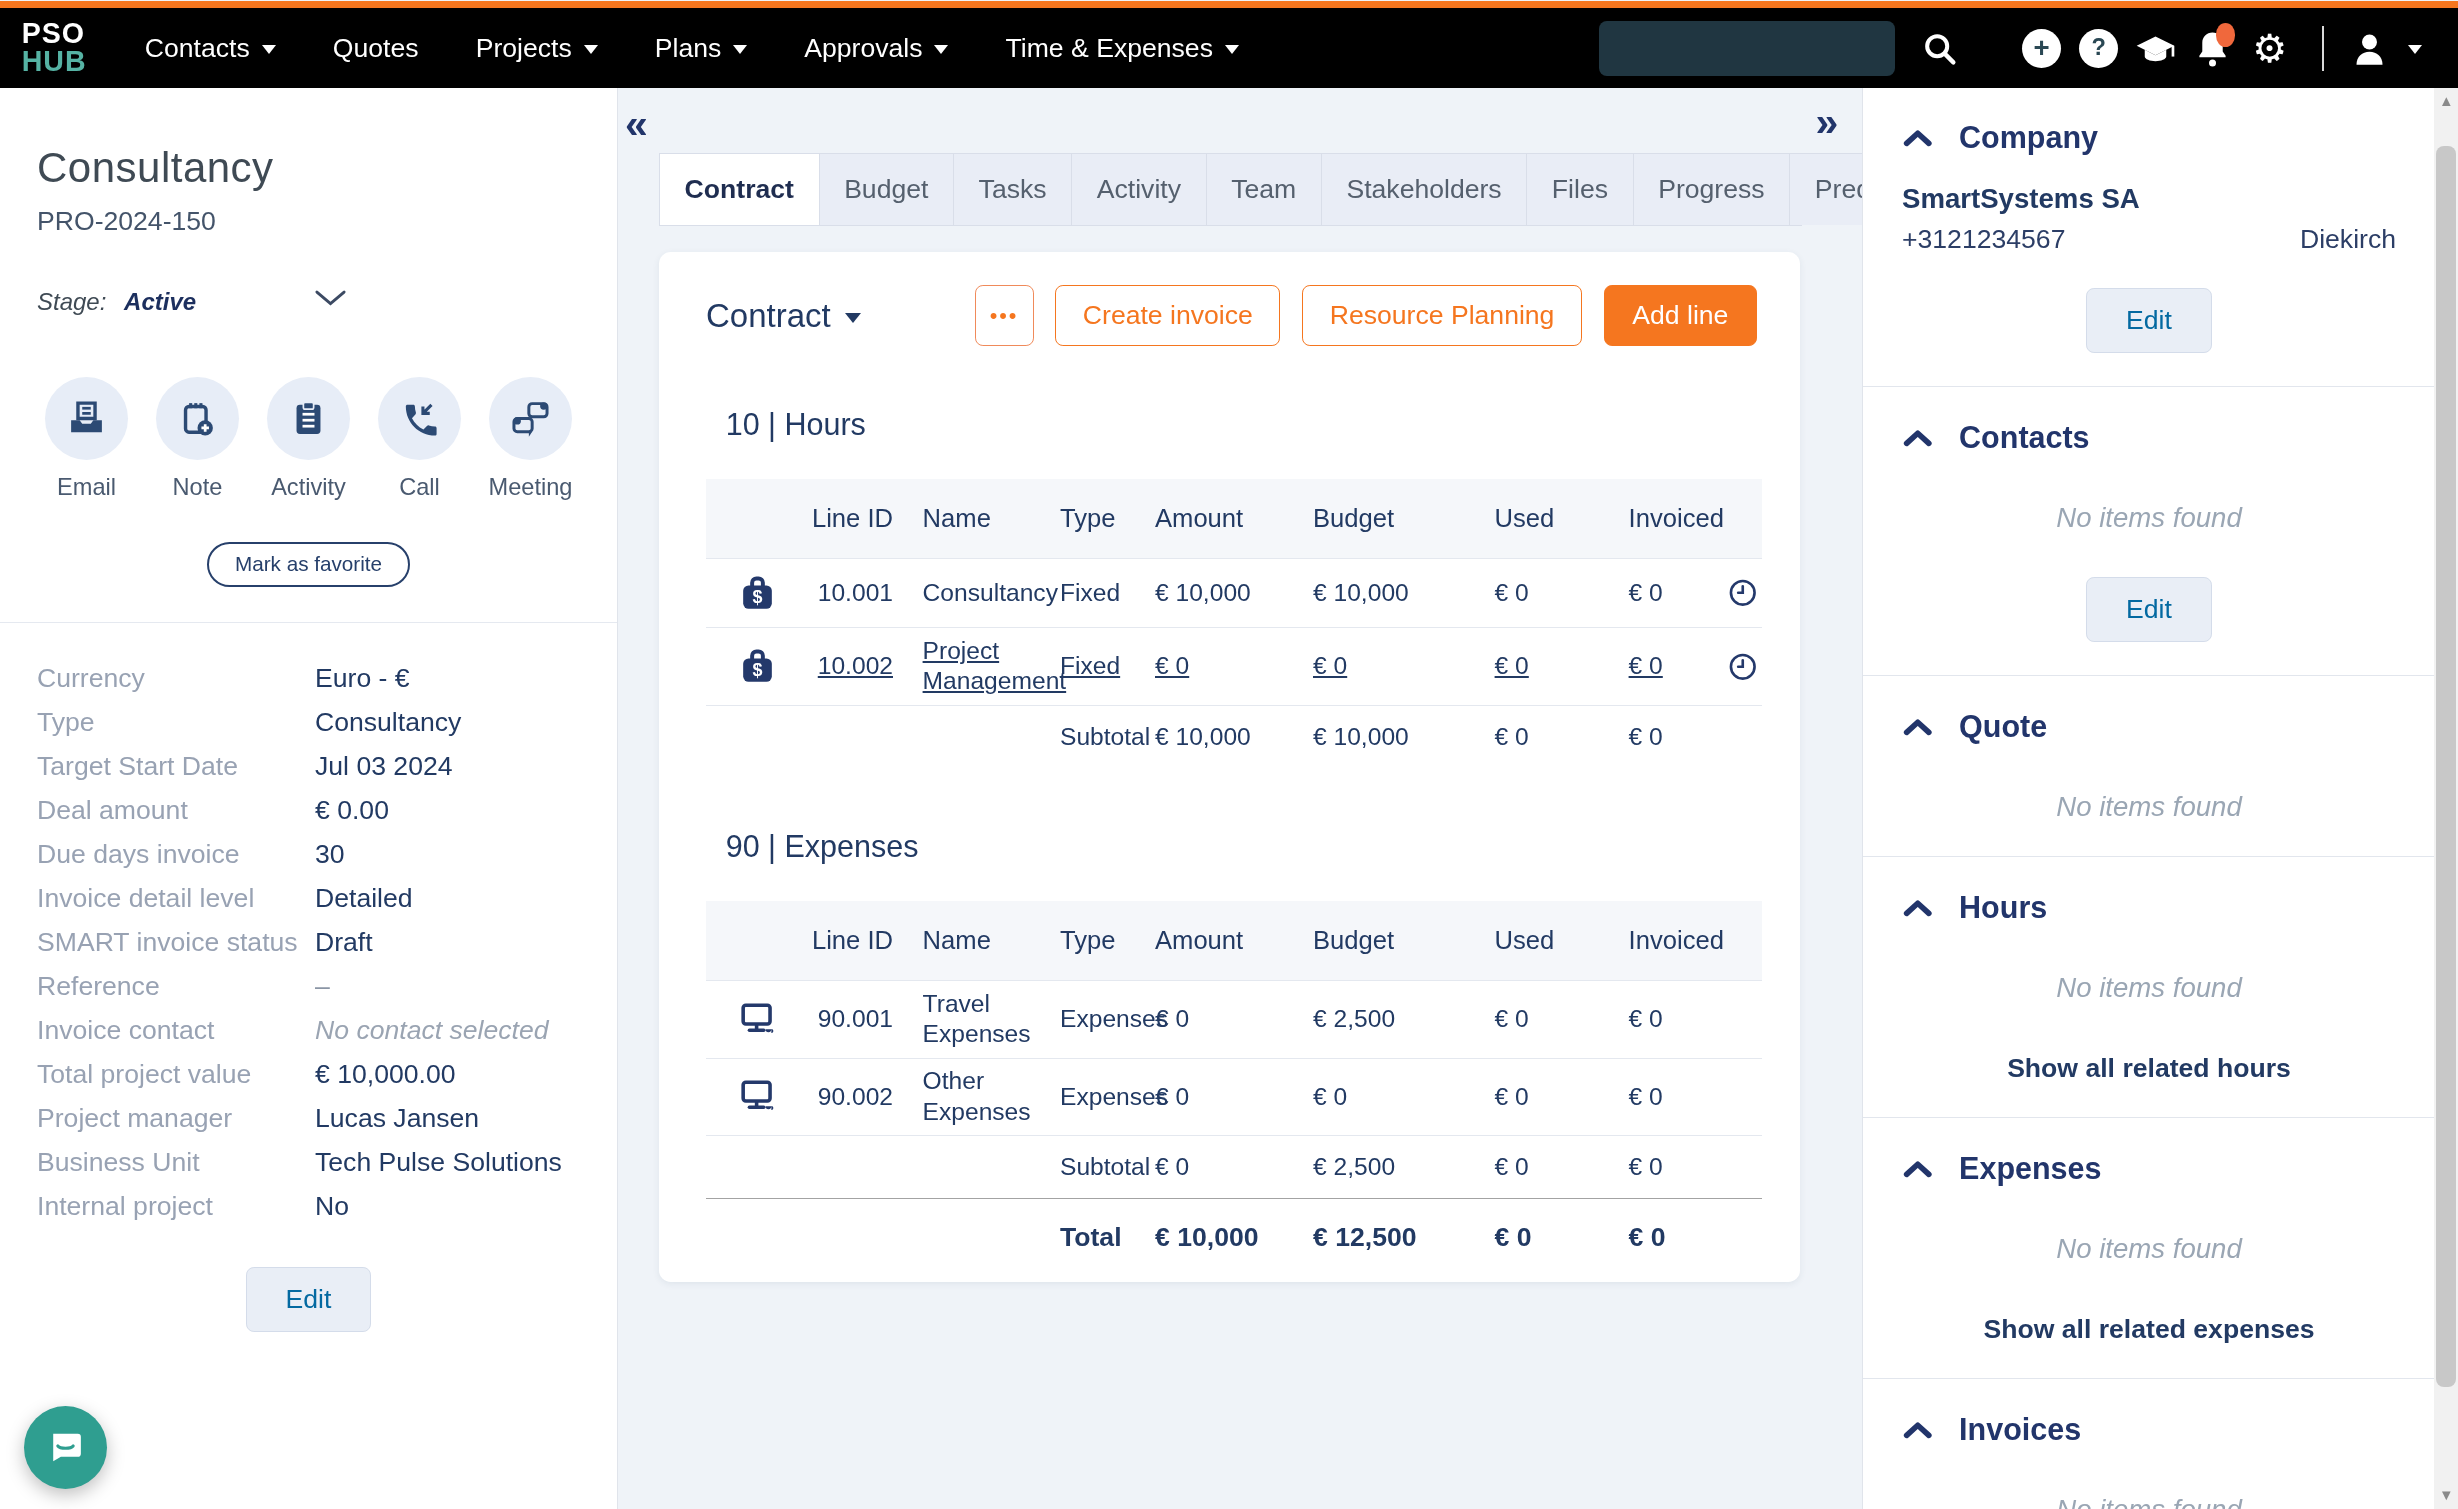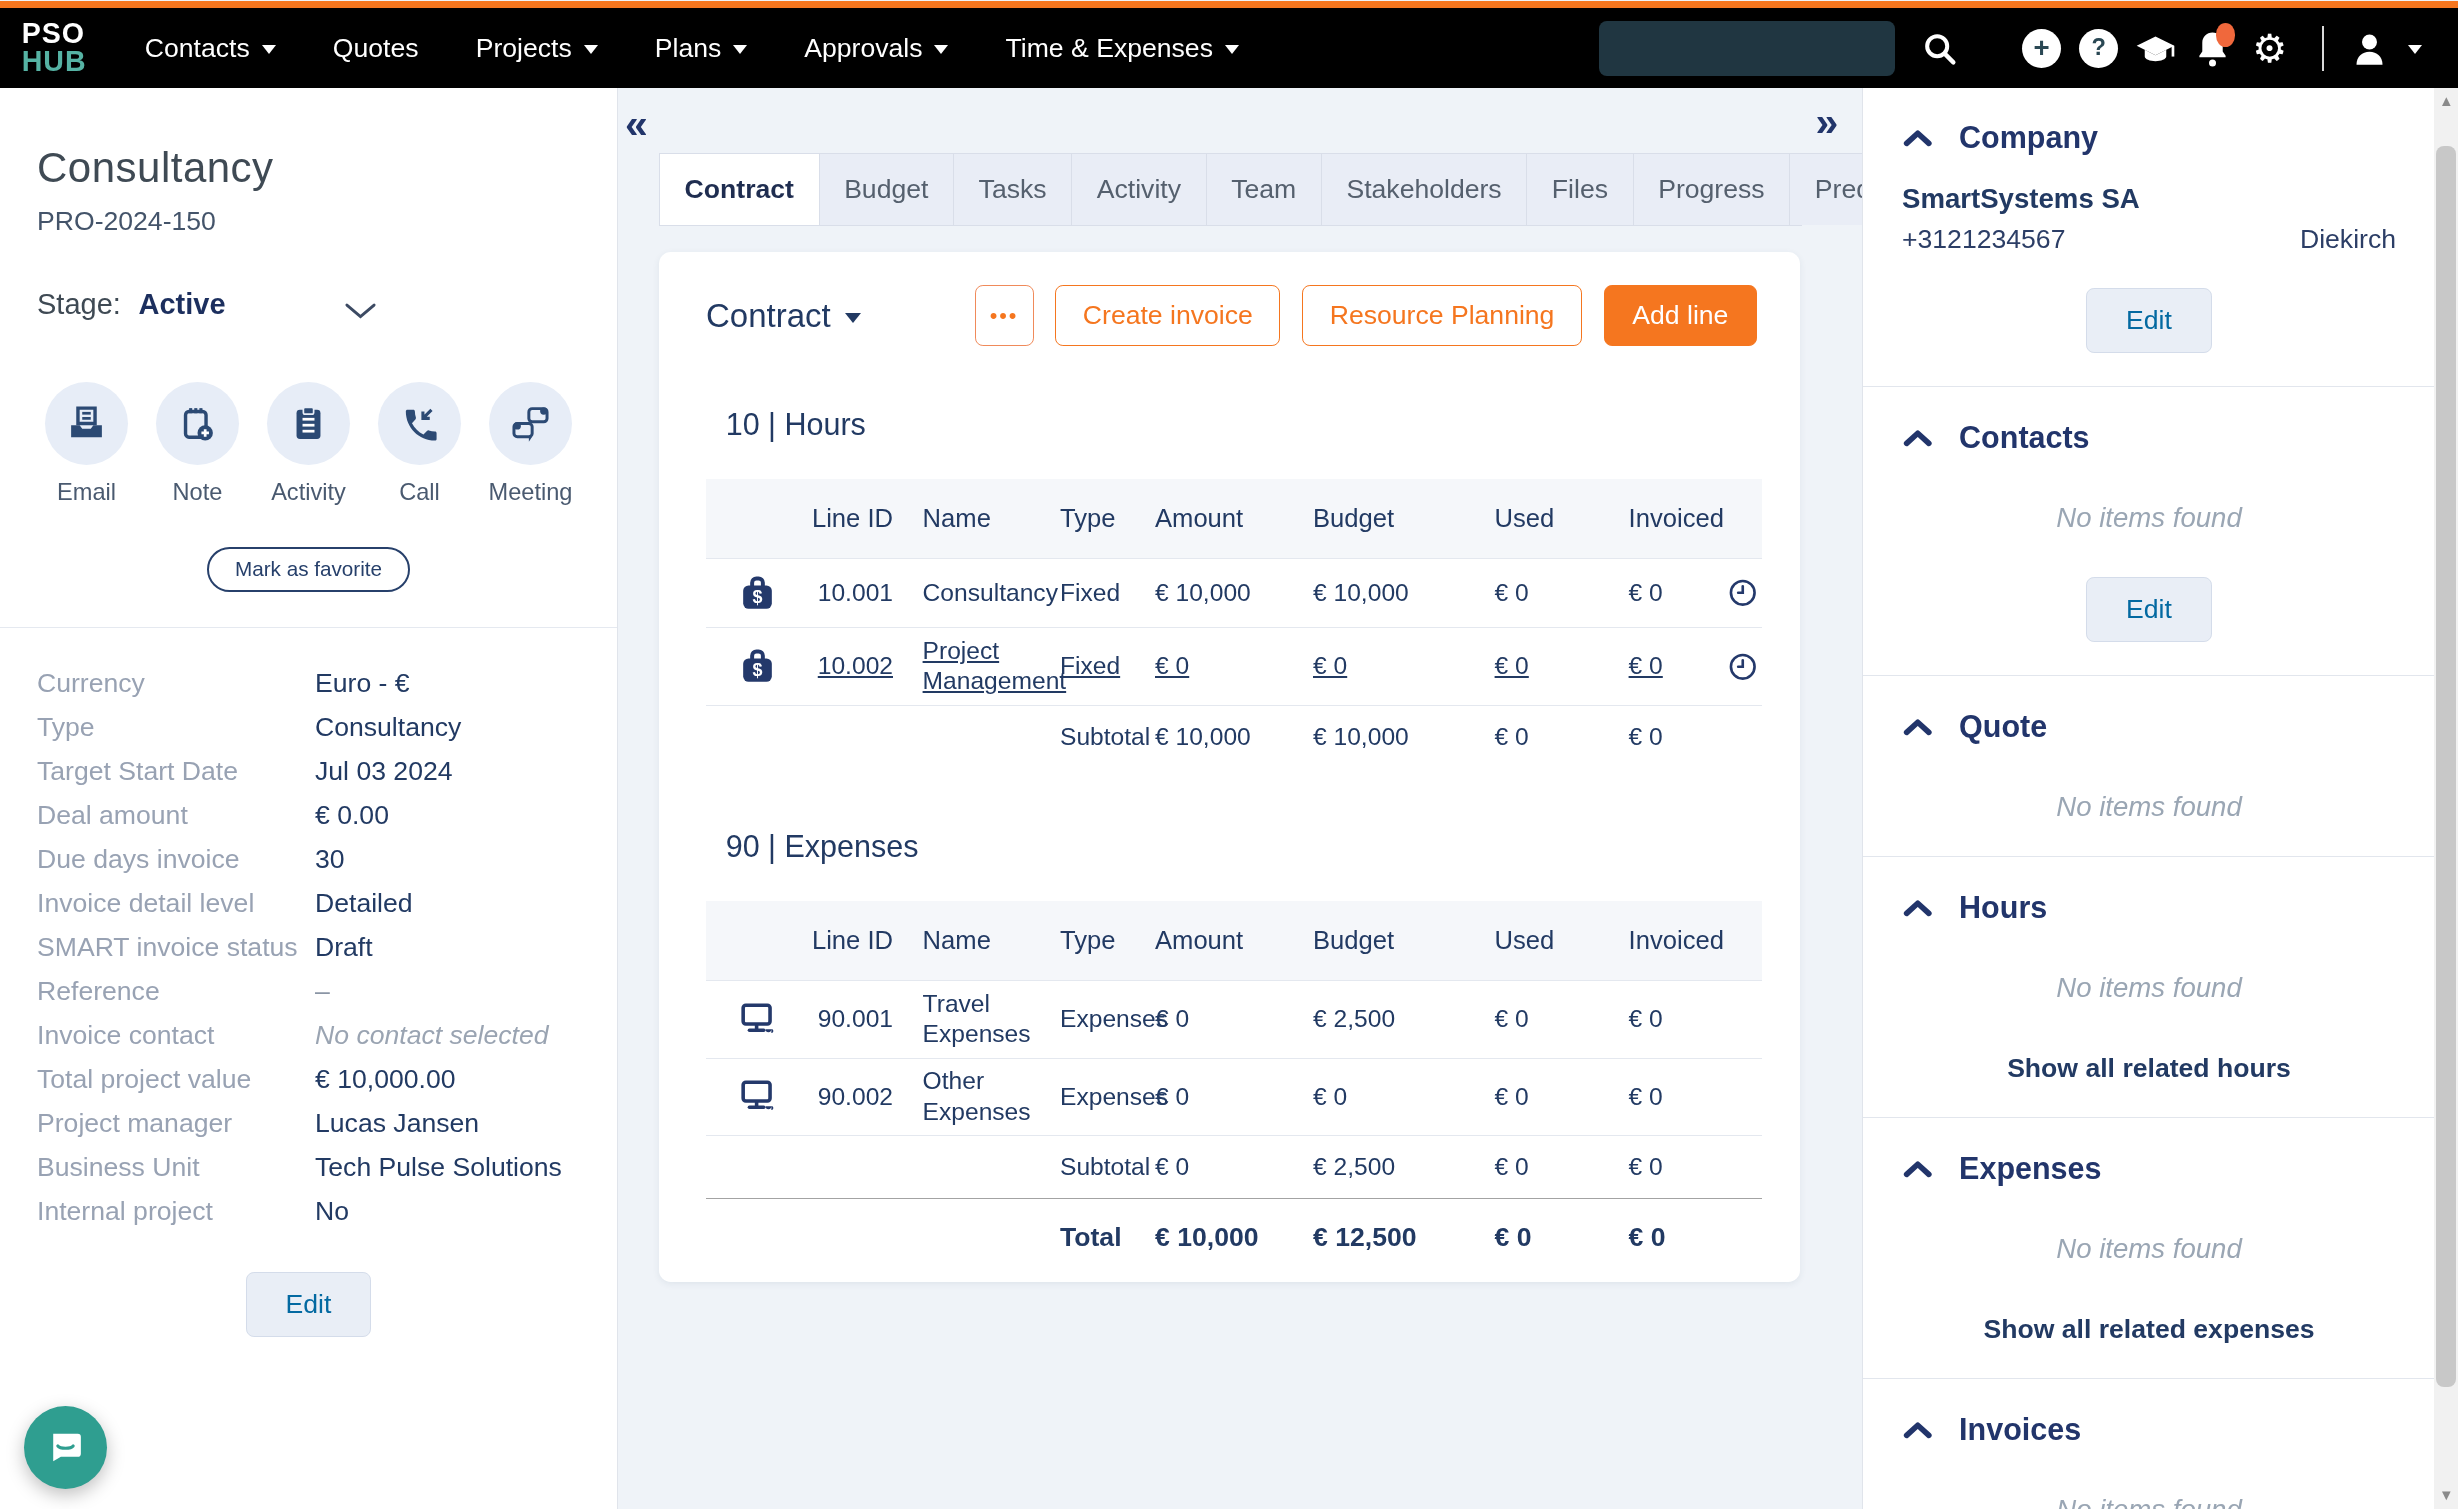--- a/index.html
+++ b/index.html
@@ -21,21 +21,21 @@
   .knock { width:39px; height:39px; background:#fff; border-radius:50%; display:flex; align-items:center; justify-content:center;
            color:#2a4854; font-weight:bold; font-size:27.6px; line-height:1; }
   .bell-dot { position:absolute; top:3.9px; right:5.9px; width:19.7px; height:23.6px; border-radius:50%; background:#f0683c; }
   .nav-divider { width:2px; height:45px; background:rgba(255,255,255,.85); margin:0 17.7px 0 23.6px; }
   .gear-glyph { color:#fff; font-size:39px; }
 
   
   .sidebar { position:absolute; left:0; top:87px; width:618px; bottom:0; background:#fff; border-right:1px solid #e0e4eb; padding:57px 37px 0 37px; }
   .proj-title { font-size:42px; color:#3f4a54; letter-spacing:0.5px; }
   .proj-code { font-size:26.6px; color:#44546a; margin-top:13.8px; }
-  .stage-row { display:flex; align-items:flex-end; margin-top:51px; font-size:29px; color:#3f4a54; }
+  .stage-row { display:flex; align-items:flex-start; margin-top:51px; font-size:24px; color:#3f4a54;font-style:italic; }
   .stage-val { font-weight:bold; color:#1c2f5e; margin-left:17.7px; }
   .stage-chev { margin-left:118px; }
   .actions { display:flex; justify-content:space-between; margin-top:61px; }
   .action { display:flex; flex-direction:column; align-items:center; width:99px; cursor:pointer; }
   .action .circ { width:83px; height:83px; border-radius:50%; background:#e7edf7; display:flex; align-items:center; justify-content:center; }
   .action .albl { margin-top:13.8px; font-size:23.6px; color:#4a5a70; }
   .fav-wrap { display:flex; justify-content:center; margin-top:41px; }
   .fav-btn { border:2px solid #27406b; border-radius:984px; padding:8.9px 25.6px; font-size:20.7px; color:#27406b; background:#fff; cursor:pointer; }
   .sb-hr { border:none; border-top:1px solid #e5e9f0; margin:35px -37px 0 -37px; }
   .about-head { display:flex; align-items:center; justify-content:space-between; margin-top:33px; }

